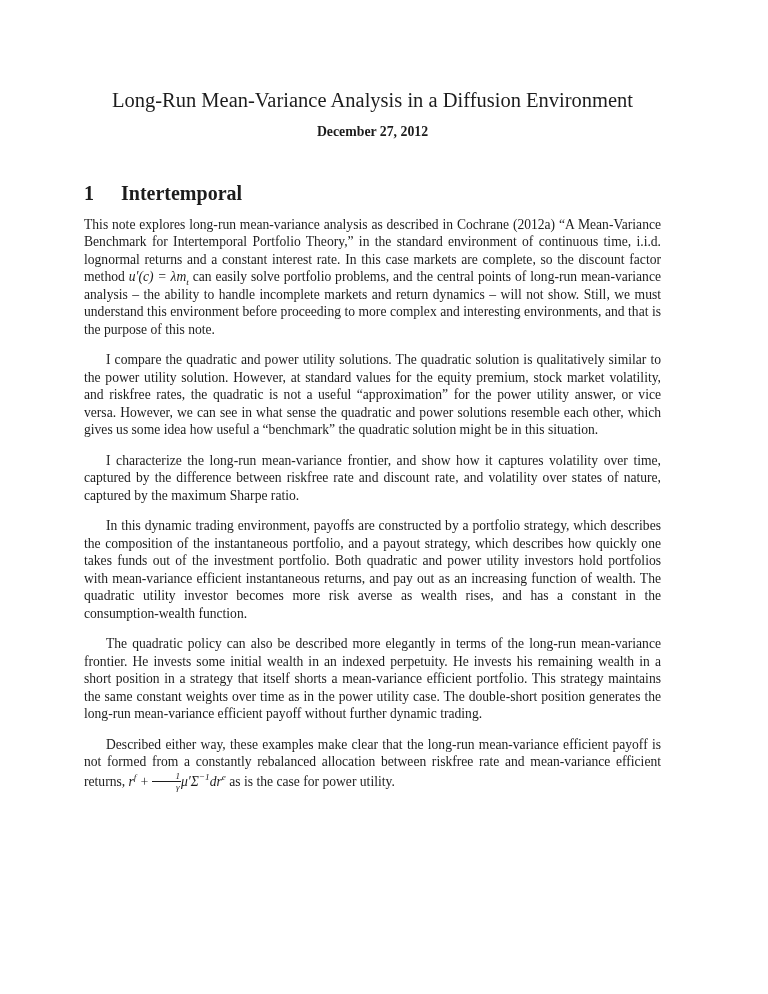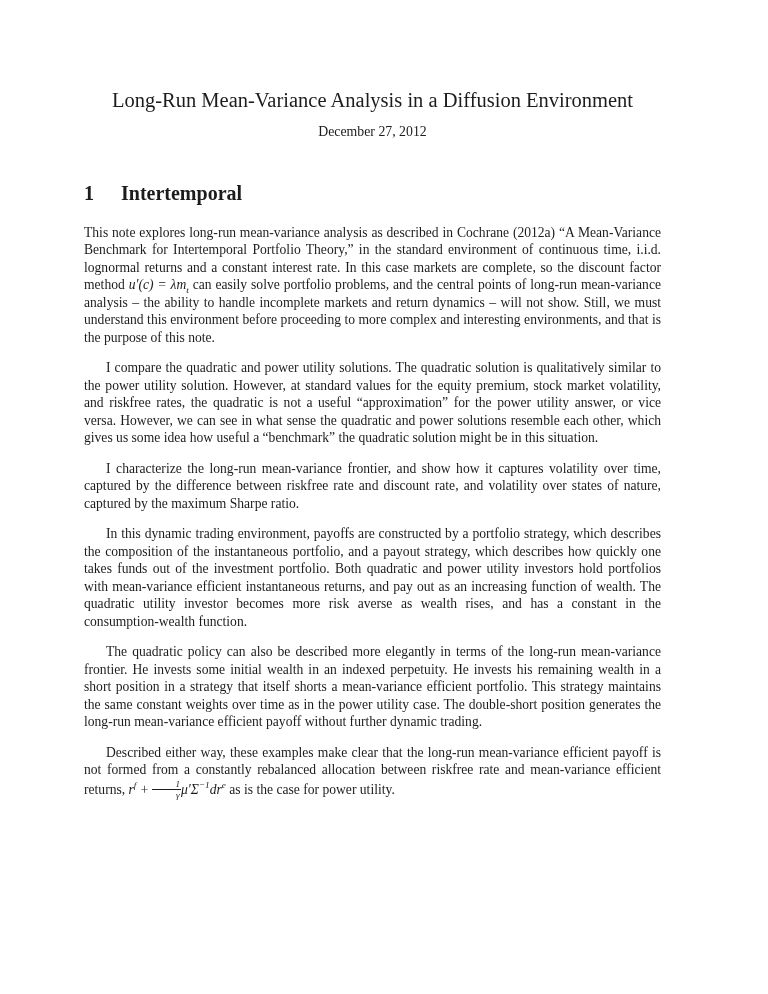--- a/index.html
+++ b/index.html
@@ -24,30 +24,31 @@
   }
   .author {
     text-align: center;
     font-size: 13.8px;
     margin-top: 15px;
   }
   .date {
     text-align: center;
     font-size: 13.8px;
     margin-top: 11px;
+    font-weight: bold;
   }
   .section-heading {
     margin-top: 42px;
     font-size: 20px;
     font-weight: bold;
     display: flex;
     align-items: baseline;
   }
   .section-number { margin-right: 27px; }
-  .content { margin-top: 19px; }
+  .content { margin-top: 11px; }
   p.para {
     font-size: 13.6px;
     line-height: 17.5px;
     text-align: justify;
     margin: 0 0 13px 0;
   }
   p.para.indent { text-indent: 22px; }
   .it { }
   .math { font-style: italic; }
   p.para sup, p.para sub {

